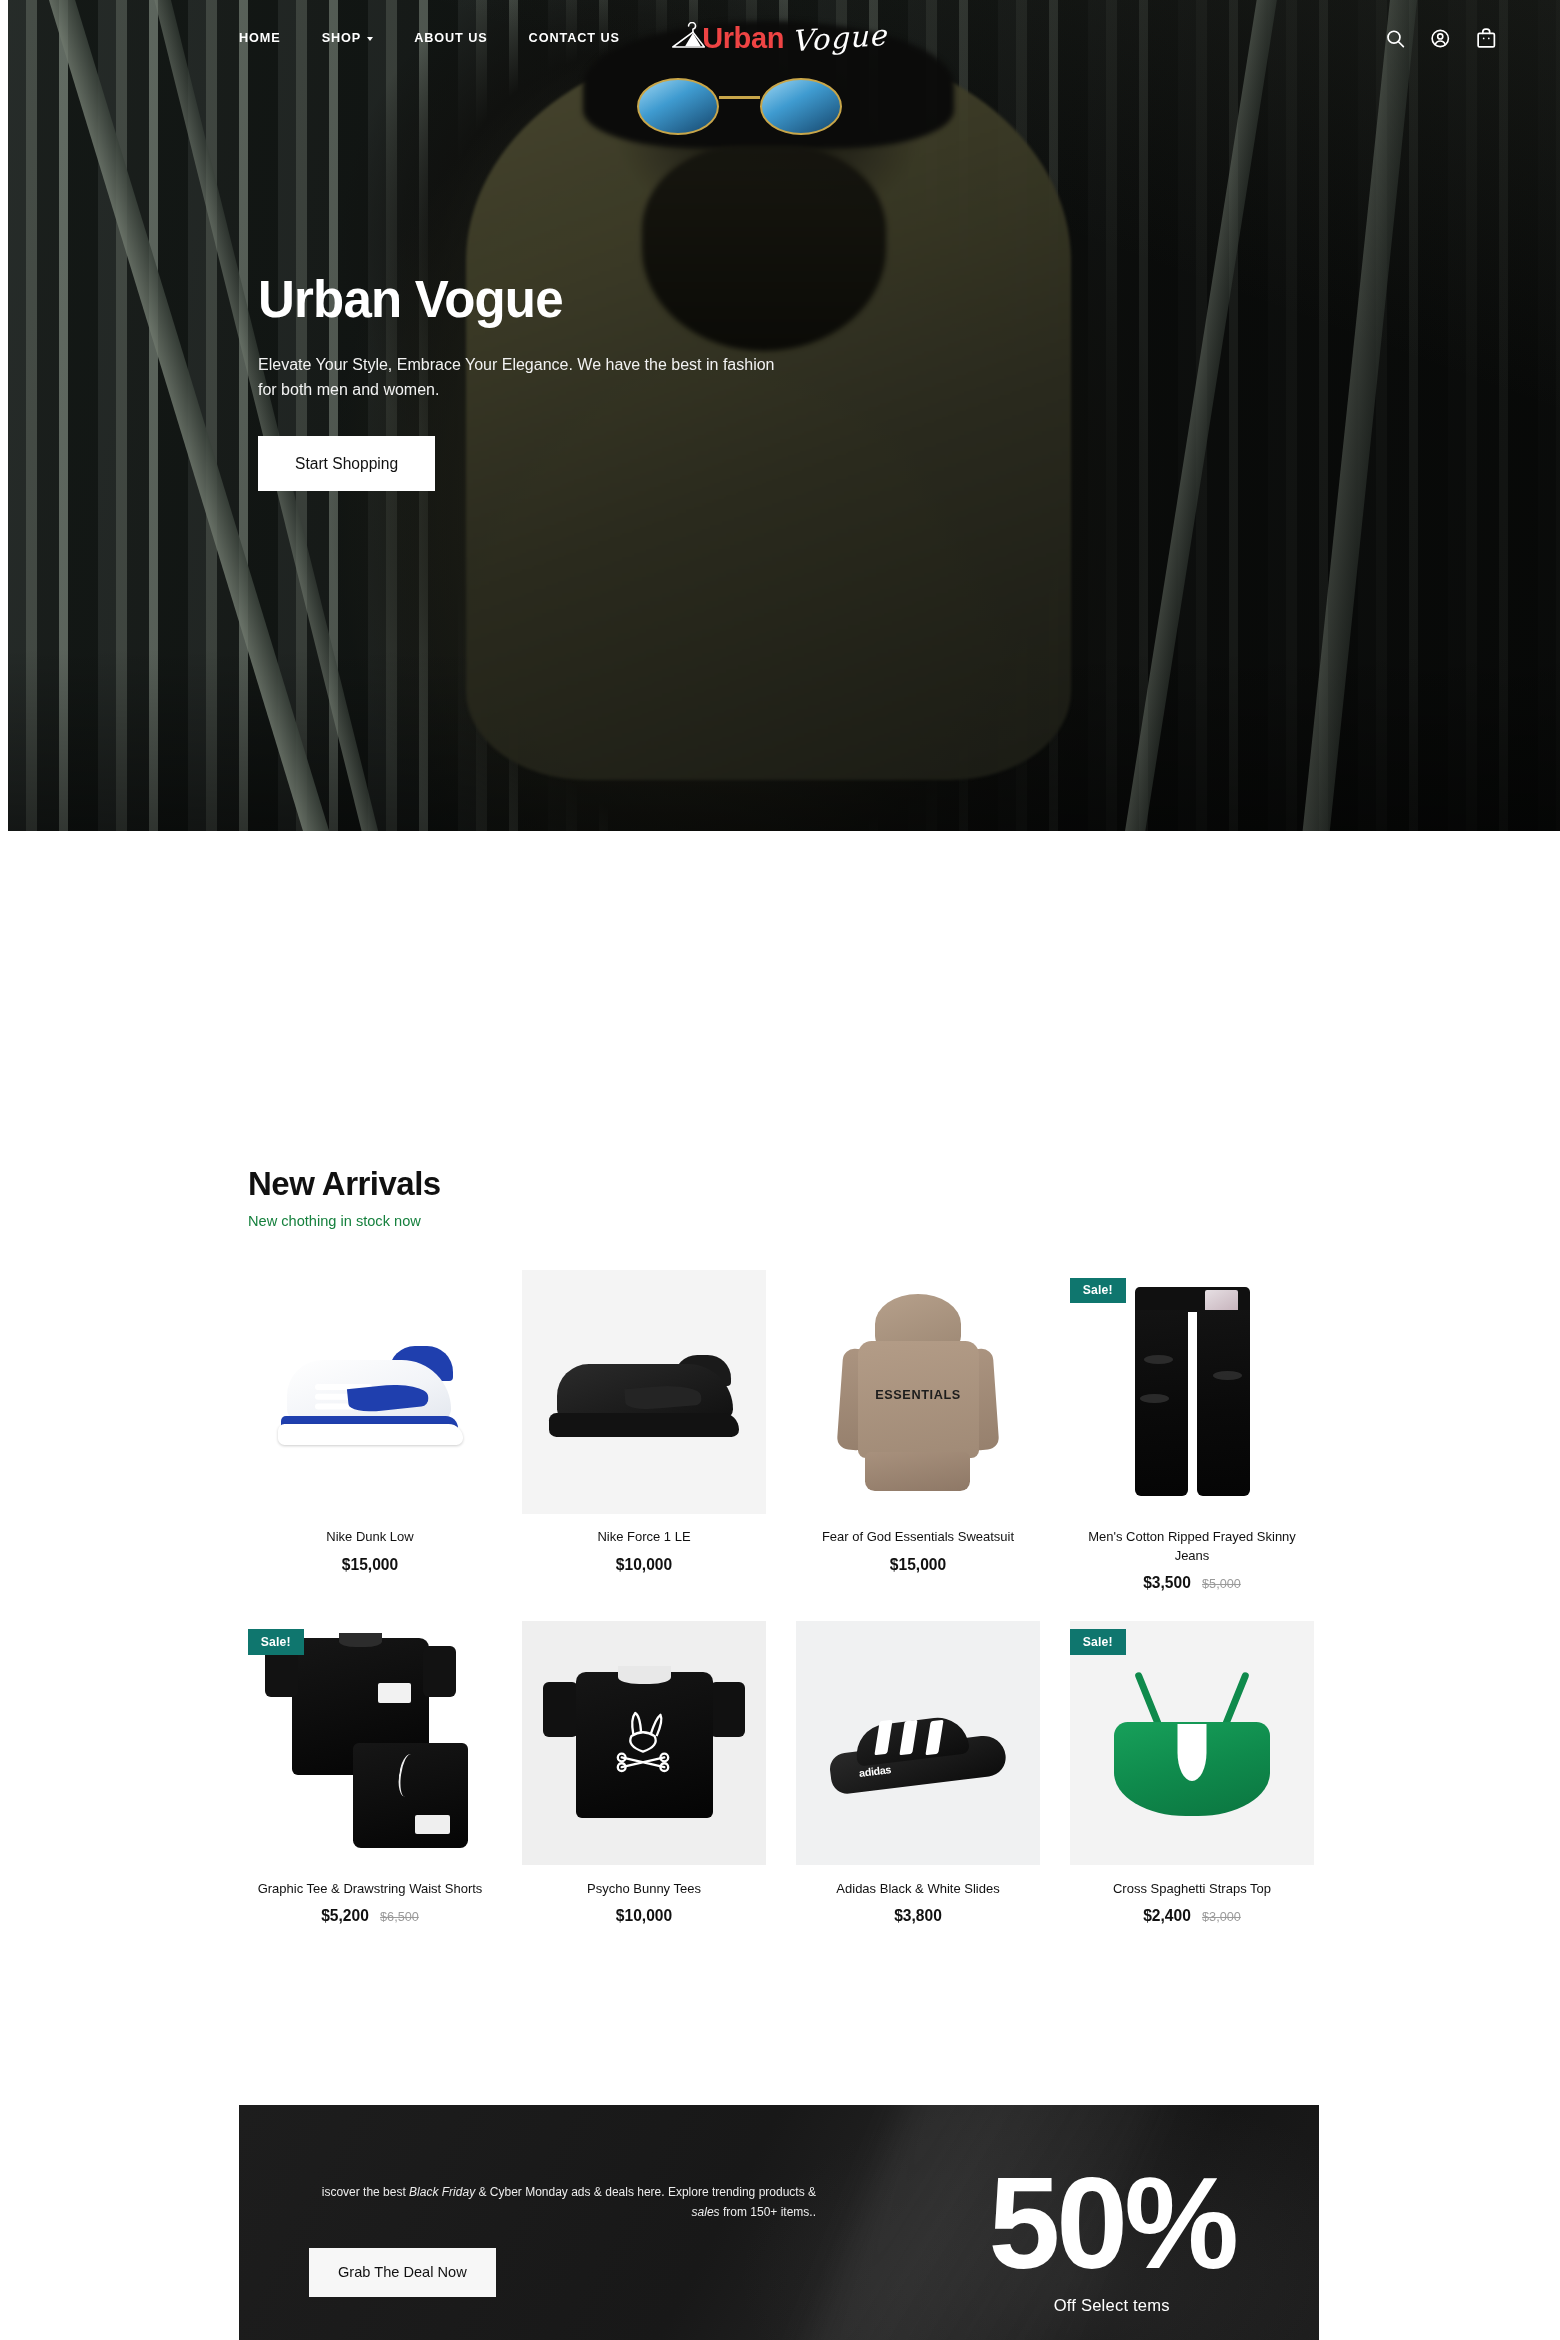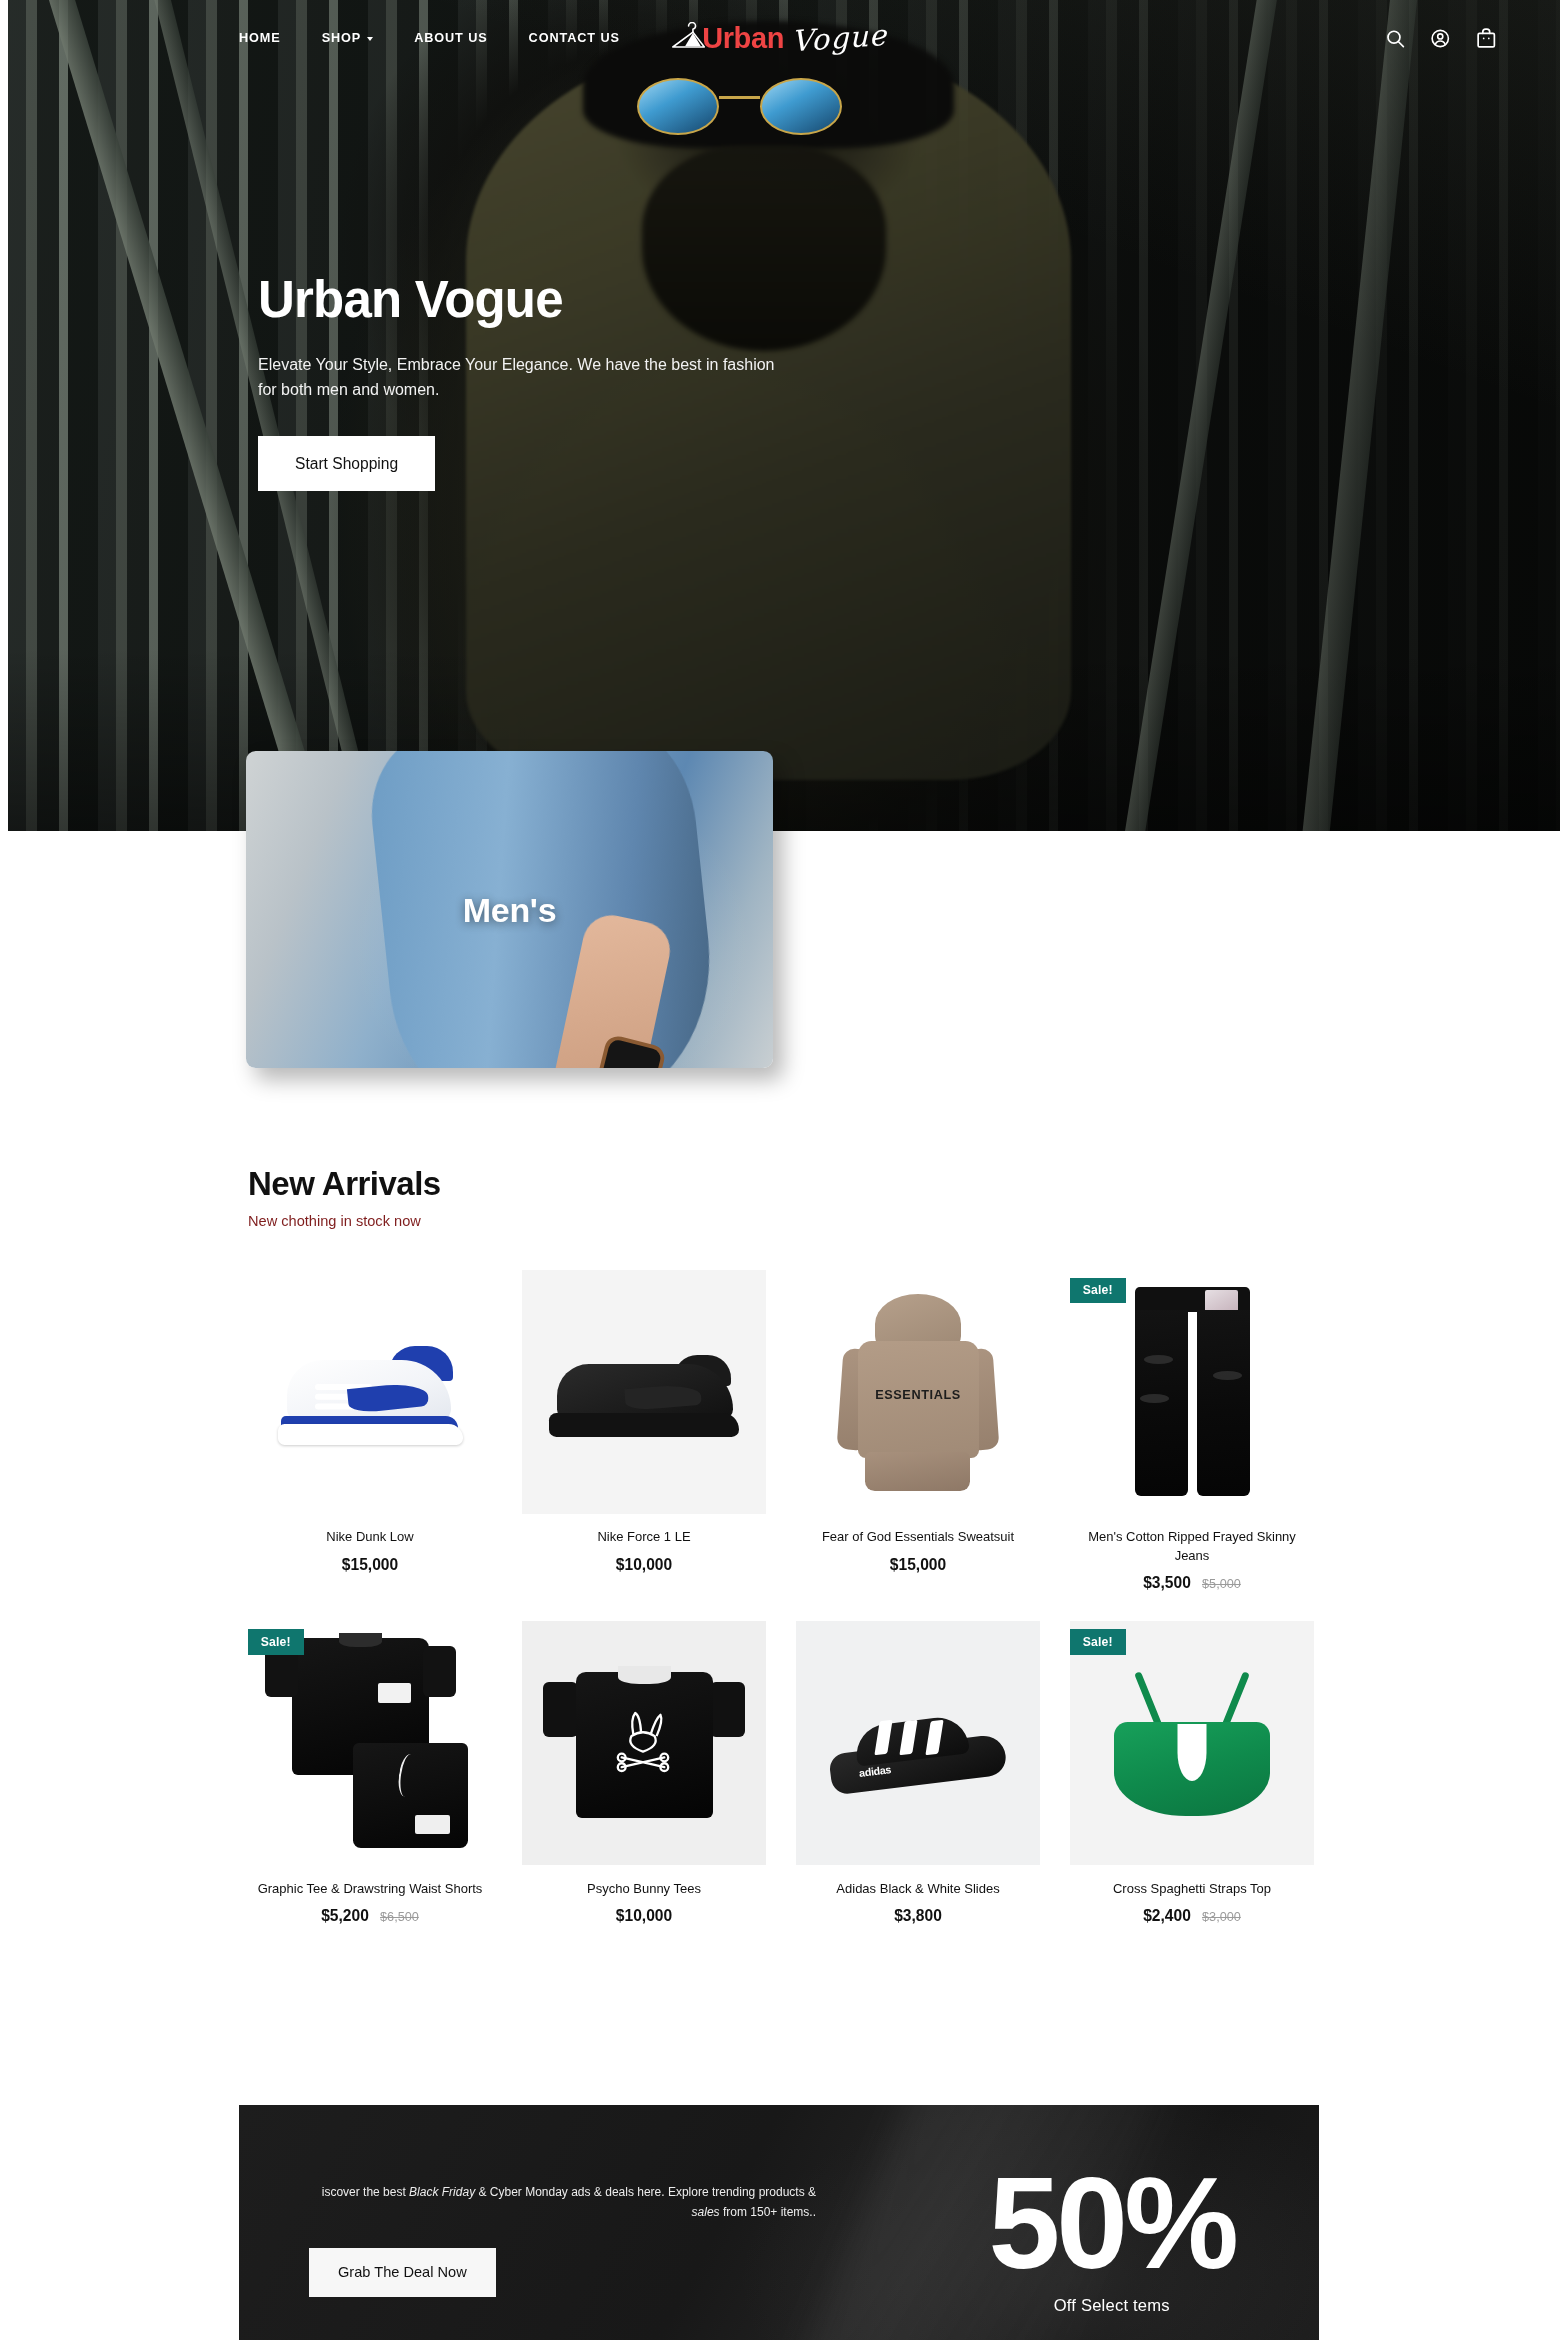--- a/index.html
+++ b/index.html
@@ -181,21 +181,21 @@
   }
   .floral {
     position:absolute; left:252px; top:180px; width:68px; height:117px; z-index:2; opacity:.95;
   }
 
   
   .arrivals { position:absolute; top:1165px; left:0; width:1560px; }
   .sec-title {
     margin-left:248px; font-size:33px; font-weight:800; color:#111; letter-spacing:-0.5px;
   }
-  .sec-sub { margin-left:248px; font-size:14.6px; color:#7f1d1d; margin-top:9.8px; }
+  .sec-sub { margin-left:248px; font-size:14.6px; color:#15803d; margin-top:9.8px; }
 
   .grid {
     margin:41px 0 0 248px; width:1073px;
     display:grid; grid-template-columns:repeat(4,244px); gap:29px 30px;
   }
   .card { width:244px; cursor:pointer; }
   .thumb {
     position:relative; width:244px; height:244px; overflow:hidden;
     display:flex; align-items:center; justify-content:center;
   }
@@ -411,24 +411,20 @@
     <svg width="20.5" height="21.5" viewBox="0 0 24 25" fill="none" stroke="#fff" stroke-width="2">
       <rect x="2.5" y="7" width="19" height="16" rx="1.6"></rect>
       <path d="M8 7V5.2A3.2 3.2 0 0 1 11.2 2h1.6A3.2 3.2 0 0 1 16 5.2V7" stroke-linecap="round"></path>
       <circle cx="9" cy="13" r="1" fill="#fff" stroke="none"></circle>
       <circle cx="15" cy="13" r="1" fill="#fff" stroke="none"></circle>
     </svg>
   </div>
 </nav>
 
 <section class="cats">
-  <div class="cat cat-mens">
-    <div class="watch"></div>
-    <span class="cat-label">Men's</span>
-  </div>
 </section>
 
 <section class="arrivals">
   <h2 class="sec-title">New Arrivals</h2>
   <p class="sec-sub">New chothing in stock now</p>
 
   <div class="grid">
 
     <div class="card">
       <div class="thumb" style="background:#ffffff">

